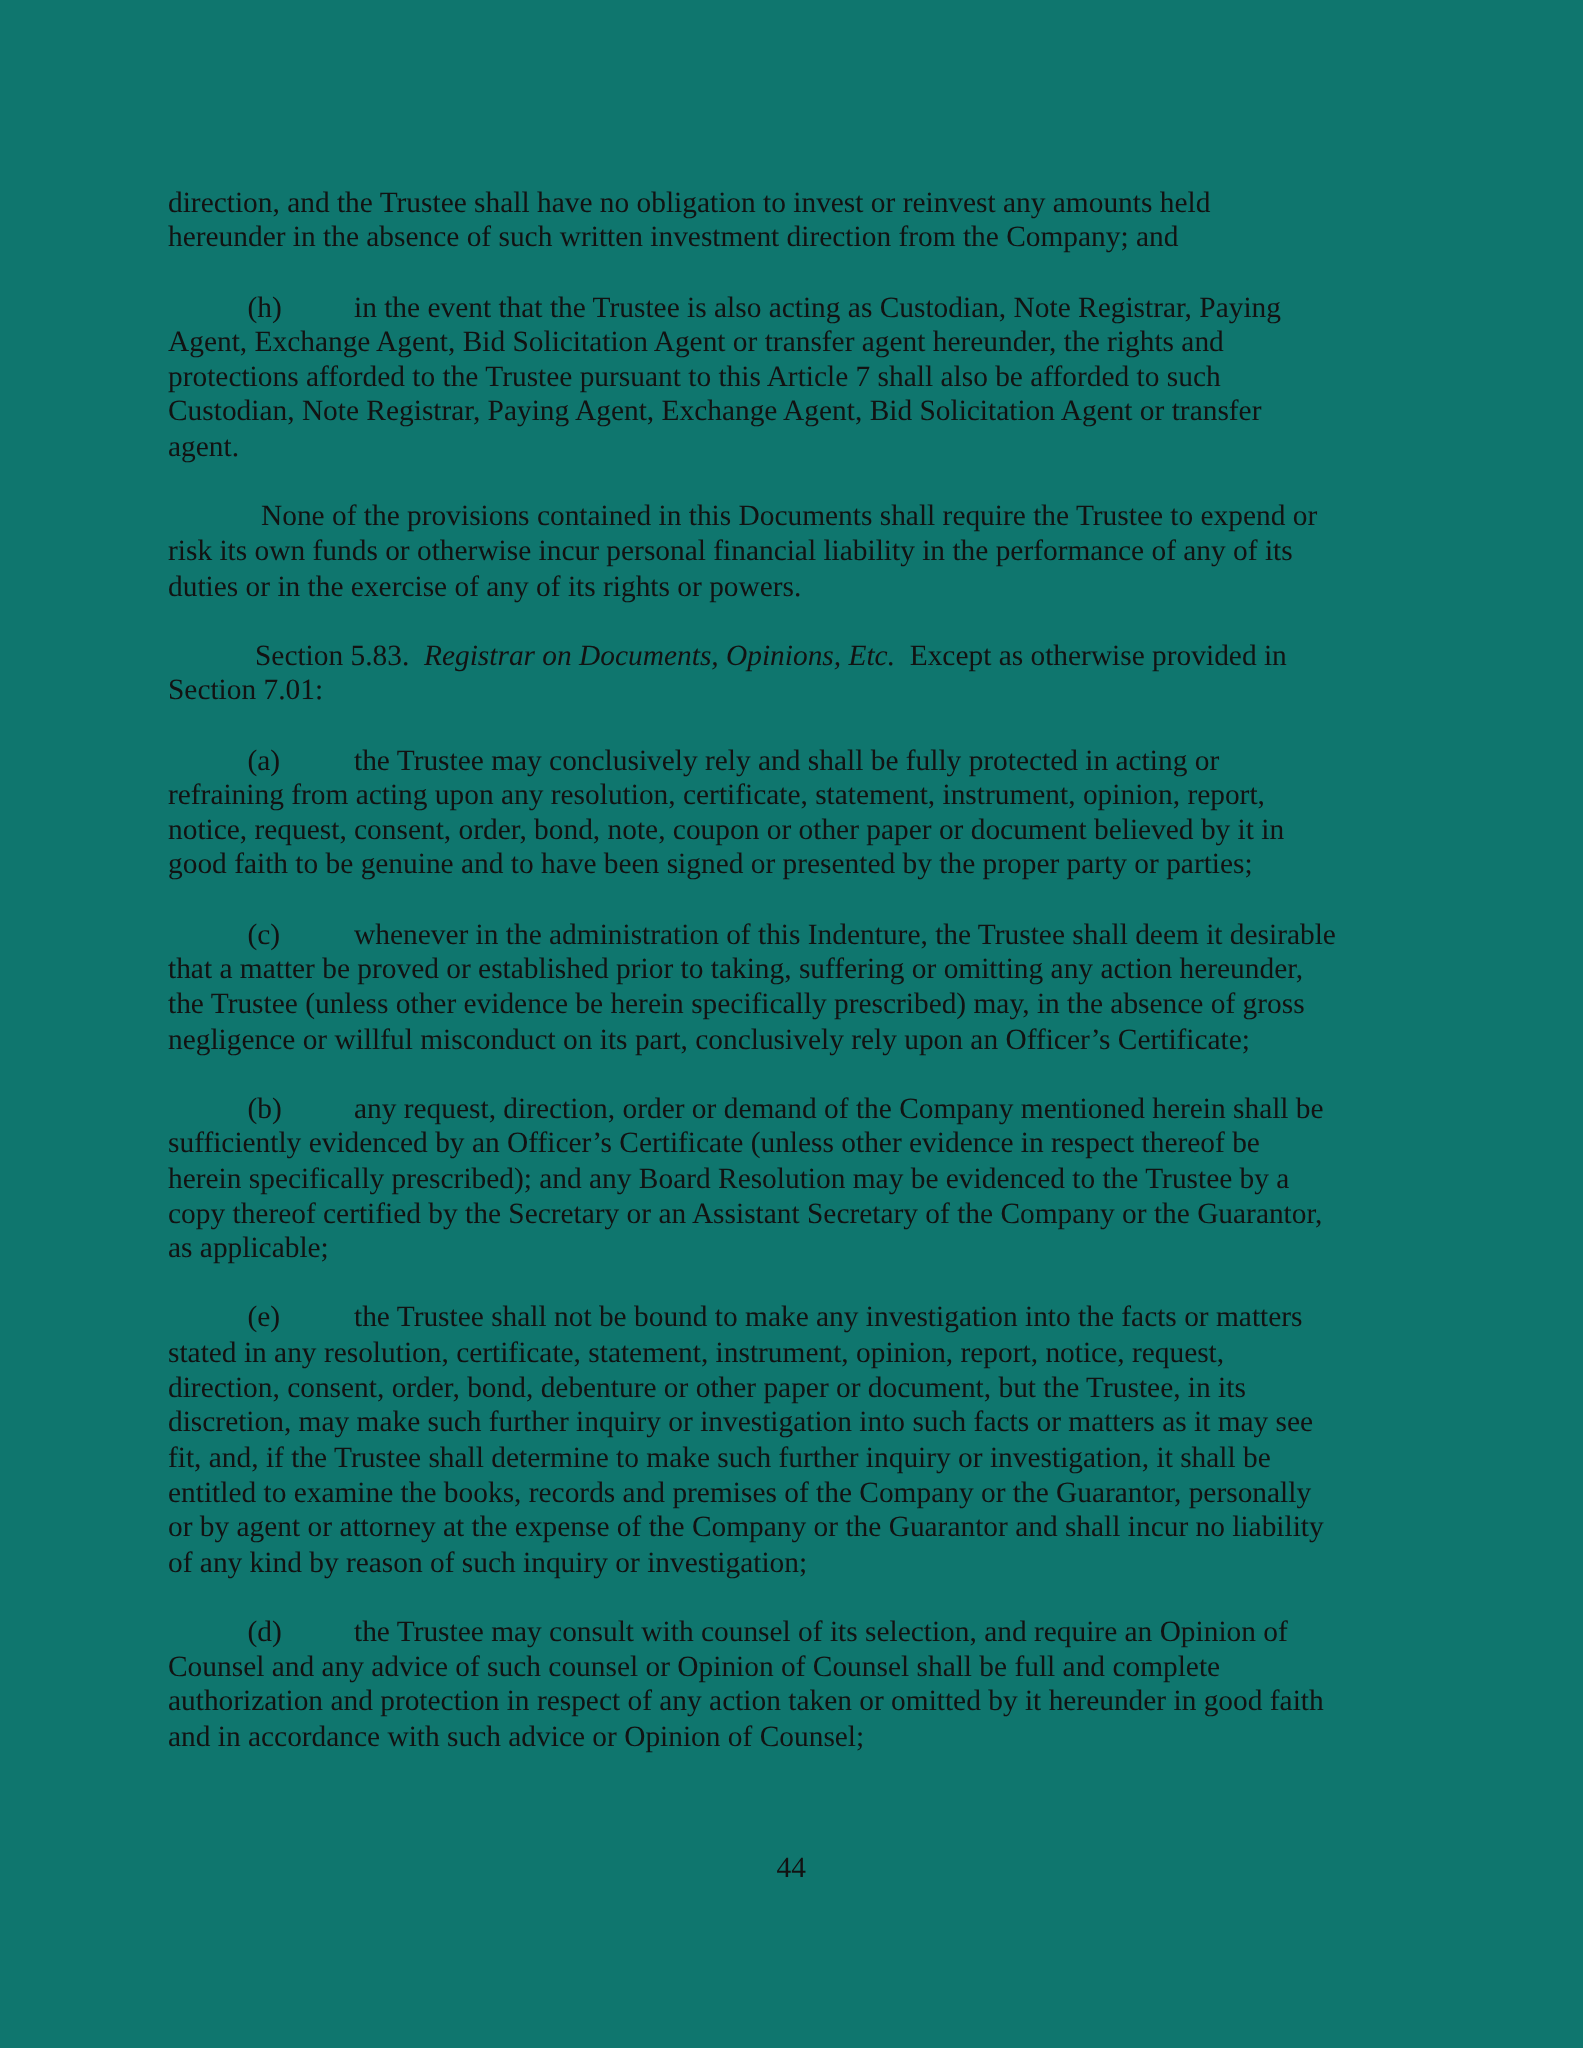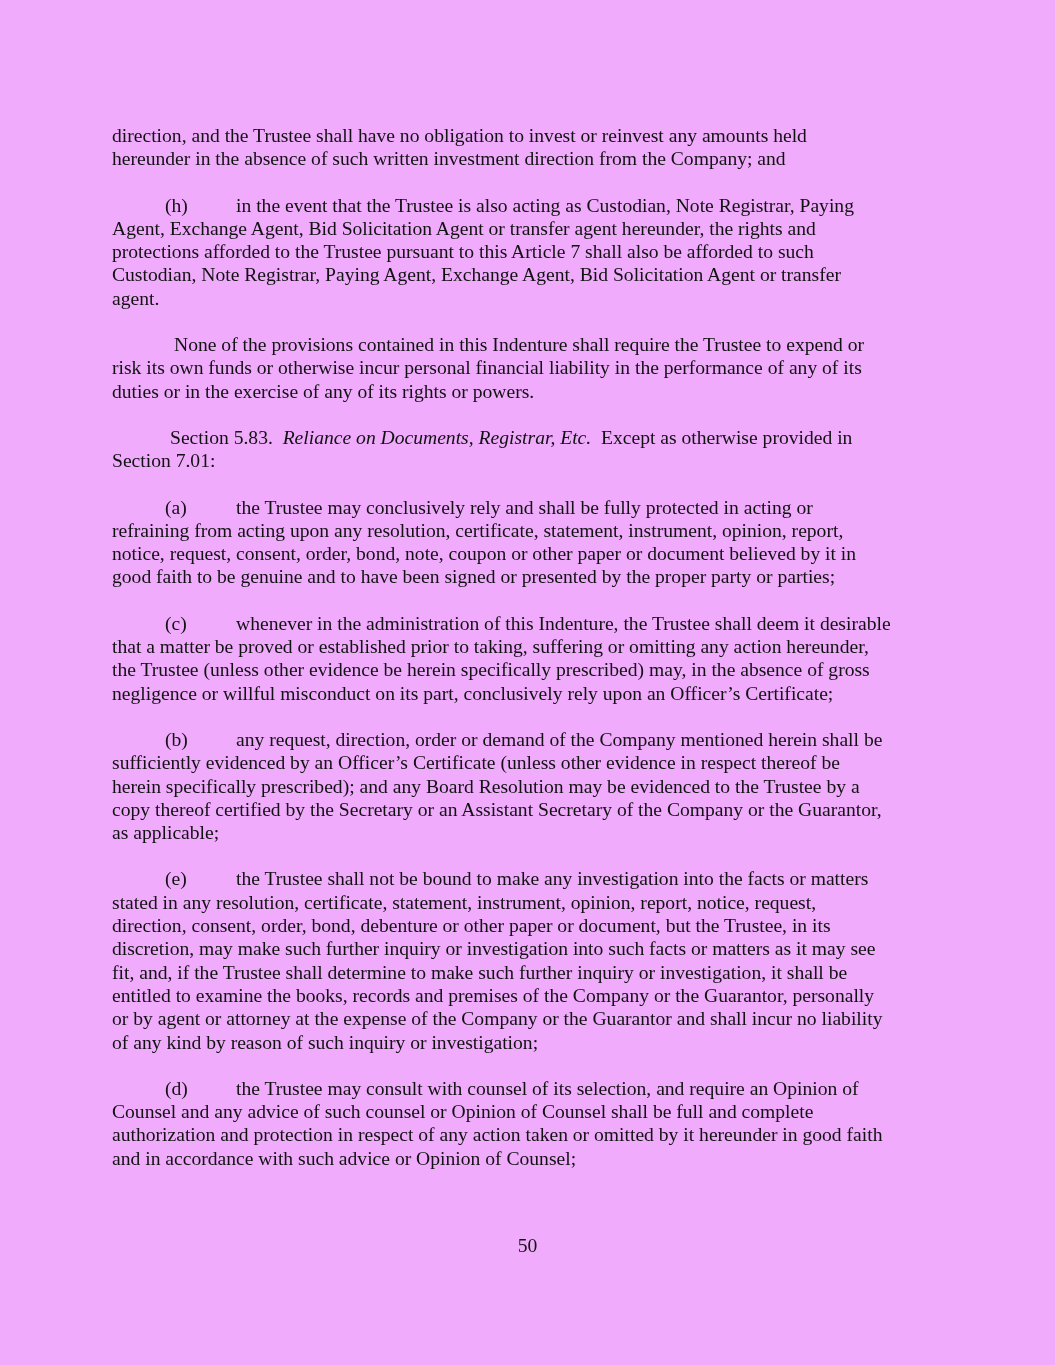--- a/index.html
+++ b/index.html
@@ -5,21 +5,21 @@
   html, body {
     margin: 0;
     padding: 0;
     background: #ffffff;
   }
   .page {
     position: relative;
     width: 1055px;
     height: 1365px;
     box-sizing: border-box;
-    background: #f0abfc;
+    background: #0f766e;
     padding: 124px 0 0 112px;
     font-family: "Liberation Serif", "DejaVu Serif", serif;
     font-size: 19.6px;
     line-height: 23.3px;
     color: #121212;
   }
   .para {
     margin: 0 0 23px 0;
     white-space: pre;       
     width: 900px;
@@ -52,25 +52,25 @@
 
   <p class="para"><span>direction, and the Trustee shall have no obligation to invest or reinvest any amounts held
 hereunder in the absence of such written investment direction from the Company; and</span></p>
 
   <p class="para ind-a"><span class="marker">(h)</span><span>in the event that the Trustee is also acting as Custodian, Note Registrar, Paying
 Agent, Exchange Agent, Bid Solicitation Agent or transfer agent hereunder, the rights and
 protections afforded to the Trustee pursuant to this Article 7 shall also be afforded to such
 Custodian, Note Registrar, Paying Agent, Exchange Agent, Bid Solicitation Agent or transfer
 agent.</span></p>
 
-  <p class="para ind-b"><span>None of the provisions contained in this Indenture shall require the Trustee to expend or
+  <p class="para ind-b"><span>None of the provisions contained in this Documents shall require the Trustee to expend or
 risk its own funds or otherwise incur personal financial liability in the performance of any of its
 duties or in the exercise of any of its rights or powers.</span></p>
 
-  <p class="para ind-c"><span>Section 5.83.  </span><span class="italic">Reliance on Documents, Registrar, Etc.</span><span>  Except as otherwise provided in
+  <p class="para ind-c"><span>Section 5.83.  </span><span class="italic">Registrar on Documents, Opinions, Etc.</span><span>  Except as otherwise provided in
 Section 7.01:</span></p>
 
   <p class="para ind-a"><span class="marker">(a)</span><span>the Trustee may conclusively rely and shall be fully protected in acting or
 refraining from acting upon any resolution, certificate, statement, instrument, opinion, report,
 notice, request, consent, order, bond, note, coupon or other paper or document believed by it in
 good faith to be genuine and to have been signed or presented by the proper party or parties;</span></p>
 
   <p class="para ind-a"><span class="marker">(c)</span><span>whenever in the administration of this Indenture, the Trustee shall deem it desirable
 that a matter be proved or established prior to taking, suffering or omitting any action hereunder,
 the Trustee (unless other evidence be herein specifically prescribed) may, in the absence of gross
@@ -89,15 +89,15 @@
 fit, and, if the Trustee shall determine to make such further inquiry or investigation, it shall be
 entitled to examine the books, records and premises of the Company or the Guarantor, personally
 or by agent or attorney at the expense of the Company or the Guarantor and shall incur no liability
 of any kind by reason of such inquiry or investigation;</span></p>
 
   <p class="para ind-a"><span class="marker">(d)</span><span>the Trustee may consult with counsel of its selection, and require an Opinion of
 Counsel and any advice of such counsel or Opinion of Counsel shall be full and complete
 authorization and protection in respect of any action taken or omitted by it hereunder in good faith
 and in accordance with such advice or Opinion of Counsel;</span></p>
 
-  <div class="page-number">50</div>
+  <div class="page-number">44</div>
 
 </div>
 
 </body></html>

